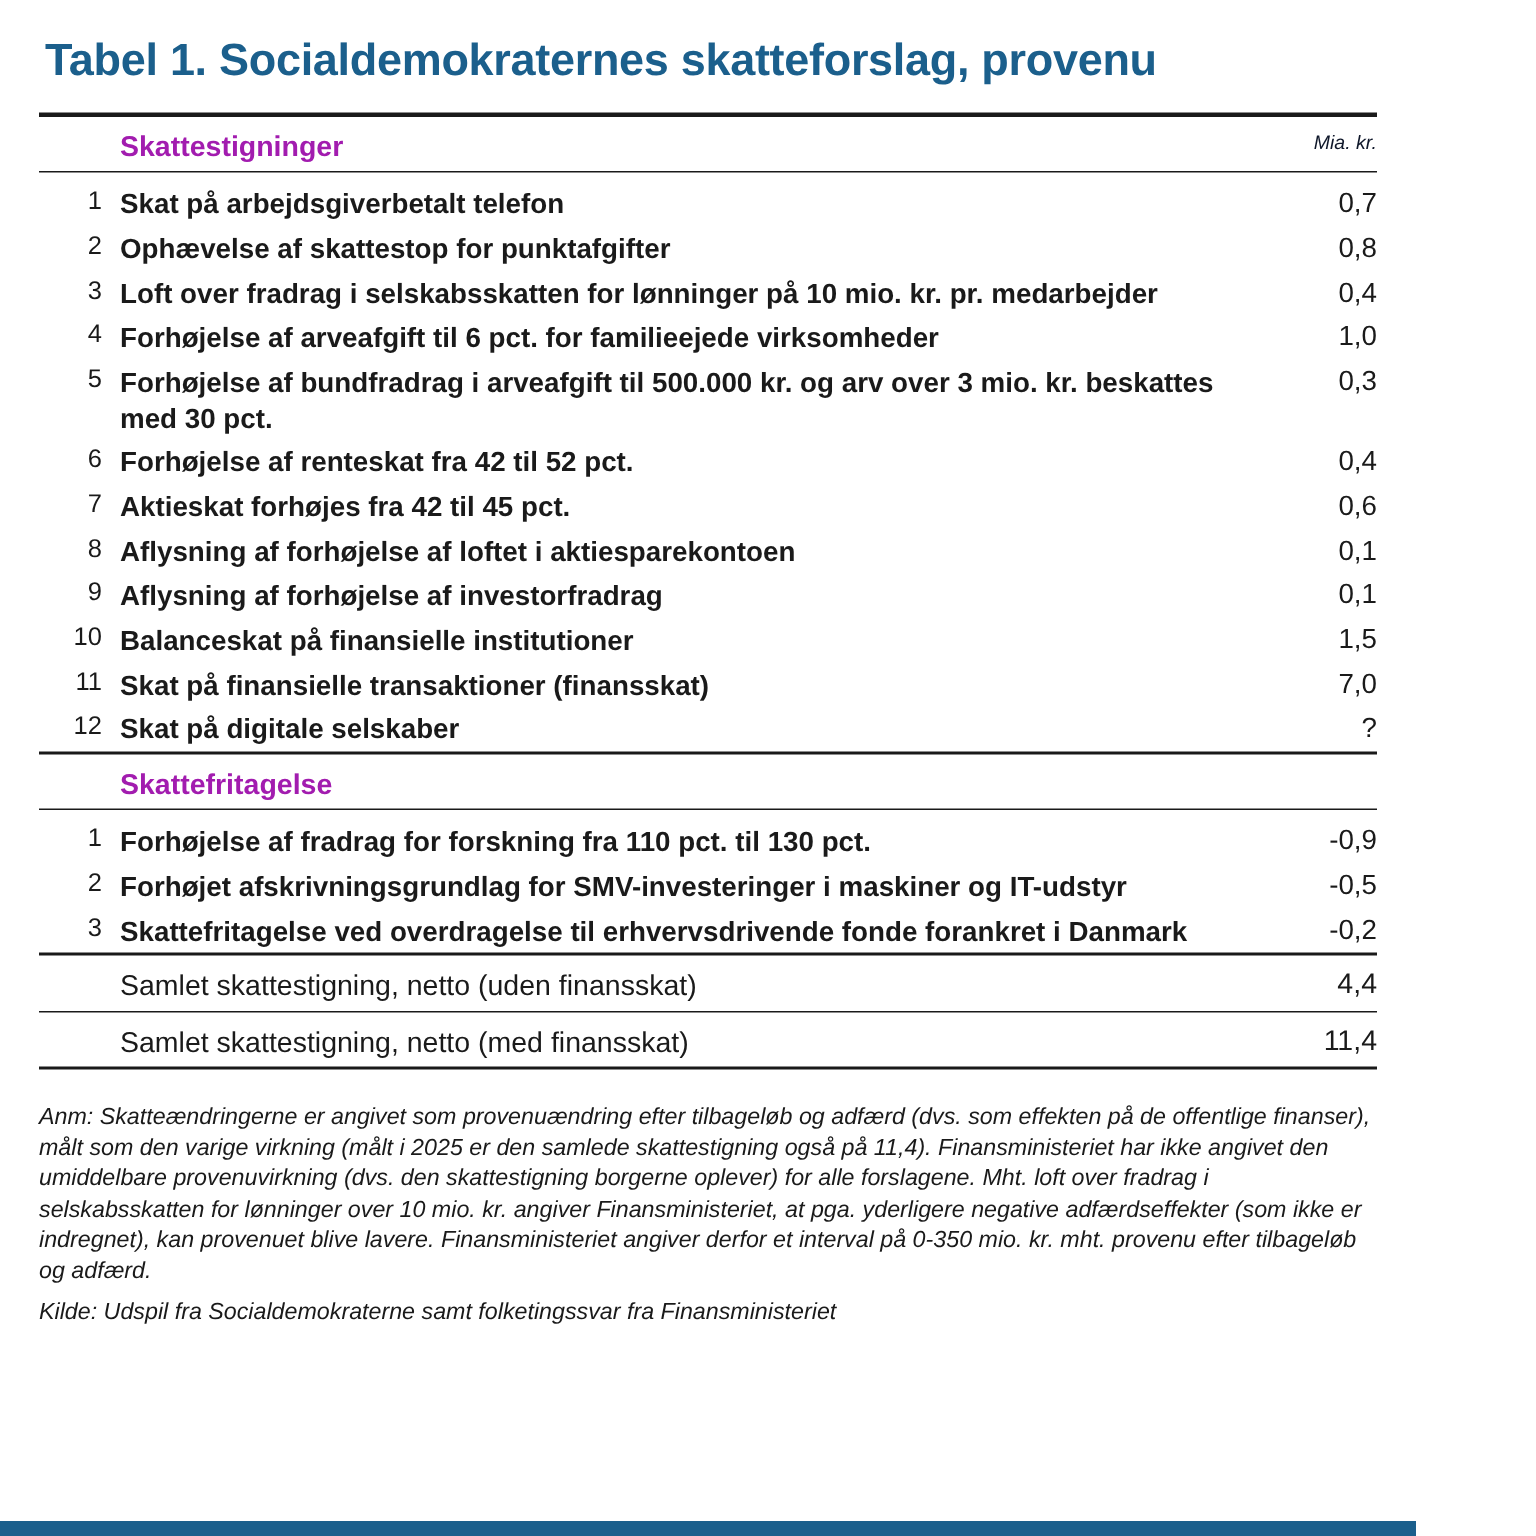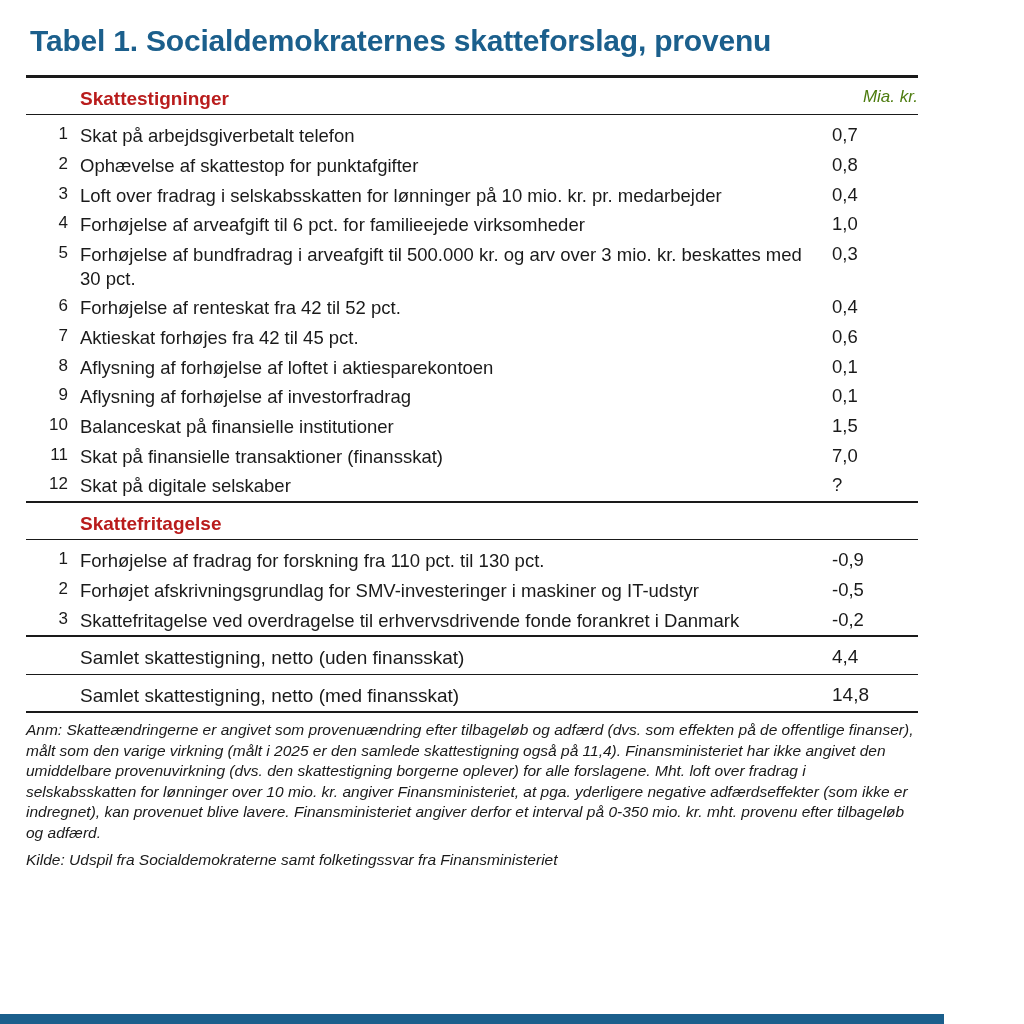--- a/index.html
+++ b/index.html
@@ -42,38 +42,40 @@
     width: 42px;
     text-align: right;
     padding-right: 12px !important;
     font-size: 17px;
     color: #1a1a1a;
   }
   .col-txt {
     text-align: left;
     padding-right: 16px !important;
     line-height: 1.28;
+    font-weight: bold;
   }
   .col-val {
     width: 86px;
+    text-align: right;
     white-space: nowrap;
   }
   .section-row td {
     padding-top: 6px;
     padding-bottom: 5px;
   }
   .section-label {
-    color: #b91c1c;
+    color: #a21caf;
     font-weight: bold;
     font-size: 19px;
   }
   .unit {
     font-style: italic;
-    font-size: 17px;
-    color: #4d7c0f;
+    font-size: 13px;
+    color: #0f172a;
     text-align: right;
   }
   .rule-top td {
     border-top: 3px solid #1a1a1a;
     height: 0;
     padding: 0;
   }
   .rule-thin td {
     border-top: 1.5px solid #1a1a1a;
     height: 0;
@@ -86,21 +88,21 @@
   }
   .total-row td {
     font-weight: normal;
     font-size: 19px;
     padding: 5px 0 5px 0;
   }
   .total-row .col-txt {
     padding-left: 0;
   }
   .notes {
-    margin-top: 1px;
+    margin-top: 16px;
     font-style: italic;
     font-size: 15.5px;
     line-height: 1.33;
     color: #1a1a1a;
   }
   .notes p {
     margin: 0 0 0 0;
   }
   .notes p.src {
     margin-top: 6px;
@@ -238,21 +240,21 @@
         <td class="col-val">4,4</td>
       </tr>
 
       <tr class="rule-thin">
           <td colspan="3"></td>
         </tr>
 
       <tr class="total-row">
         <td class="col-num"></td>
         <td class="col-txt">Samlet skattestigning, netto (med finansskat)</td>
-        <td class="col-val">14,8</td>
+        <td class="col-val">11,4</td>
       </tr>
 
       <tr class="rule-mid">
           <td colspan="3"></td>
         </tr>
     </tbody>
   </table>
 
   <div class="notes">
     <p>Anm: Skatteændringerne er angivet som provenuændring efter tilbageløb og adfærd (dvs. som effekten på de offentlige finanser), målt som den varige virkning (målt i 2025 er den samlede skattestigning også på 11,4). Finansministeriet har ikke angivet den umiddelbare provenuvirkning (dvs. den skattestigning borgerne oplever) for alle forslagene. Mht. loft over fradrag i selskabsskatten for lønninger over 10 mio. kr. angiver Finansministeriet, at pga. yderligere negative adfærdseffekter (som ikke er indregnet), kan provenuet blive lavere. Finansministeriet angiver derfor et interval på 0-350 mio. kr. mht. provenu efter tilbageløb og adfærd.</p>

